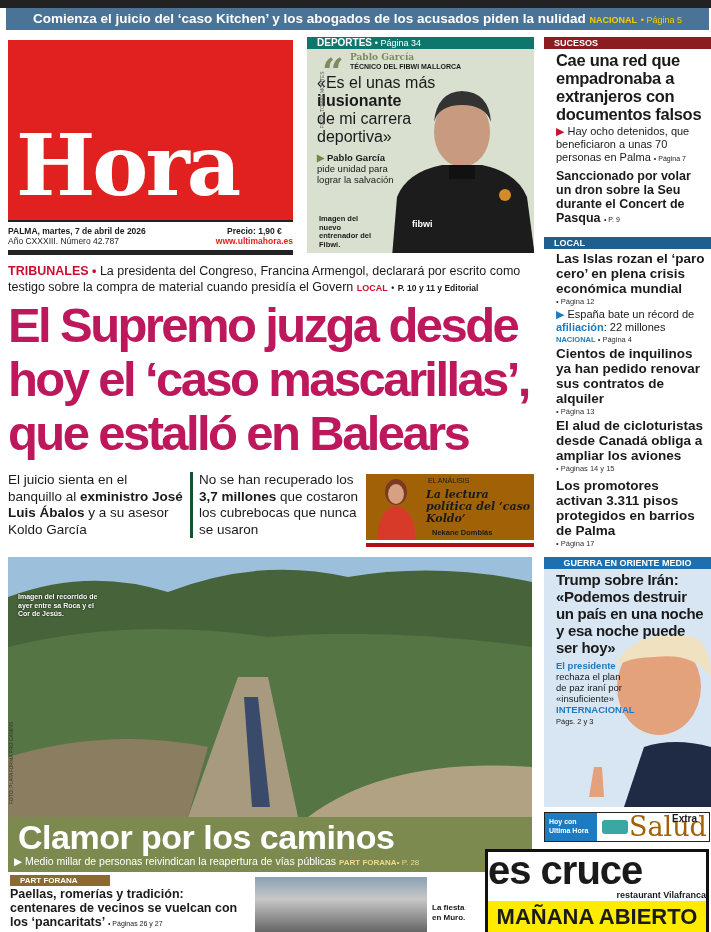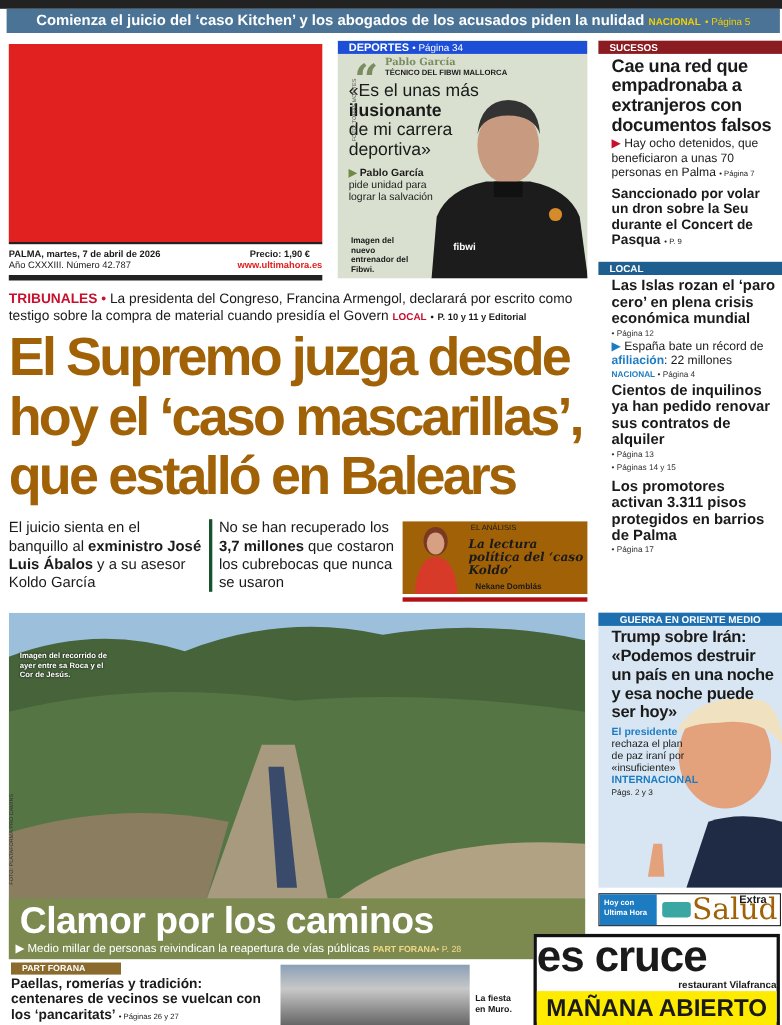--- a/index.html
+++ b/index.html
@@ -13,21 +13,21 @@
 #mast{left:8px;top:40px;width:285px;height:180px;background:#e0211f;color:#fff;font-family:"DejaVu Serif",serif;font-weight:bold;line-height:.9}
 #mast .l1{position:absolute;left:8px;top:4px;font-size:84px;letter-spacing:-3px}
 #mast .l2{position:absolute;left:8px;top:88px;font-size:84px;letter-spacing:-3px}
 #dateline{left:8px;top:220px;width:285px;height:30px;border-top:2px solid #222;font-size:8.5px;padding-top:4px}
 #dateline .r{position:absolute;right:0;top:4px;text-align:center}
 #dateline .red{color:#e0211f;font-weight:bold}
 #dateline .b{font-weight:bold}
 #dateblack{left:8px;top:250px;width:285px;height:5px;background:#222}
 
 #sports{left:307px;top:37px;width:227px;height:216px;background:#d9e0cf;overflow:hidden}
-#sports .hdr{height:12px;background:#1d4ed8;color:#fff;font-size:10px;font-weight:bold;padding-left:10px;line-height:12px}
+#sports .hdr{height:12px;background:#0f766e;color:#fff;font-size:10px;font-weight:bold;padding-left:10px;line-height:12px}
 #sports .hdr span{font-weight:normal;font-size:9px}
 #quote-mark{left:15px;top:16px;font-size:38px;color:#7b8c60;font-family:"DejaVu Serif",serif;font-weight:bold;line-height:1}
 #sports .name{position:absolute;left:43px;top:15px;font-family:"DejaVu Serif",serif;font-size:9px;font-weight:bold;color:#7b8c60}
 #sports .role{position:absolute;left:43px;top:26px;font-size:7px;font-weight:bold}
 #sports .quote{position:absolute;left:10px;top:37px;font-size:16px;line-height:18px;width:130px}
 #sports .quote b{font-size:16px}
 #sports .sub{position:absolute;left:10px;top:115px;font-size:9.5px;line-height:11px;font-weight:bold;width:80px}
 #sports .sub .tri{color:#6f8a45}
 #sports .cap{position:absolute;left:12px;top:178px;font-size:7.5px;line-height:8.5px;font-weight:bold;width:60px}
 #coach{position:absolute;left:80px;top:40px;width:150px;height:180px}
@@ -40,21 +40,21 @@
 .rsub{font-size:11px;line-height:13px;padding:2px 4px 0 12px}
 .rpag{font-size:7.5px;padding:1px 0 2px 12px;color:#333}
 .tri-red{color:#c8102e}
 .tri-blue{color:#1d7bc2}
 .blue{color:#1d7bc2;font-weight:bold}
 
 #trib{left:8px;top:263px;width:530px;font-size:12.5px;line-height:16px}
 #trib .kw{color:#c8102e;font-weight:bold}
 #trib .loc{color:#c8102e;font-weight:bold;font-size:9px}
 #trib .pg{font-weight:bold;font-size:8.5px}
-#headline{left:8px;top:298px;width:530px;font-family:"Liberation Sans",sans-serif;font-weight:bold;font-size:49px;line-height:54px;letter-spacing:-2.6px;color:#a16207}
+#headline{left:8px;top:298px;width:530px;font-family:"Liberation Sans",sans-serif;font-weight:bold;font-size:49px;line-height:54px;letter-spacing:-2.6px;color:#be185d}
 #sub1{left:8px;top:472px;width:175px;font-size:13.5px;line-height:16.5px}
 #sub2{left:190px;top:472px;width:175px;font-size:13.5px;line-height:16.5px;border-left:3px solid #14532d;padding-left:6px}
 #analisis{left:366px;top:474px;width:168px;height:66px;background:#a16207}
 #analisis .k{position:absolute;left:62px;top:3px;font-size:7px}
 #analisis .t{position:absolute;left:60px;top:15px;font-family:"DejaVu Serif",serif;font-style:italic;font-weight:bold;font-size:11px;line-height:12px}
 #analisis .a{position:absolute;left:66px;top:54px;font-size:7.5px;font-weight:bold}
 #redline{left:366px;top:543px;width:168px;height:4px;background:#b11116}
 
 #photo{left:8px;top:557px;width:524px;height:260px;overflow:hidden}
 #photocap{left:18px;top:593px;font-size:7px;line-height:8.5px;color:#fff;font-weight:bold;text-shadow:0 0 2px #000}
@@ -85,20 +85,21 @@
 <body>
 
 <div id="topbar" class="abs"></div>
 <div id="teaser" class="abs">
   <span>Comienza el juicio del ‘caso Kitchen’ y los abogados de los acusados piden la nulidad</span>
   <span class="sec">NACIONAL</span>
   <span class="sec" style="font-weight:normal">• Página 5</span>
 </div>
 
 <div id="mast" class="abs">
+  <div class="l2">Hora</div>
 </div>
 <div id="dateline" class="abs">
   <div class="b">PALMA, martes, 7 de abril de 2026</div>
   <div>Año CXXXIII. Número 42.787</div>
   <div class="r">
     <div class="b">Precio: 1,90 €</div>
     <div class="red">www.ultimahora.es</div>
   </div>
 </div>
 <div id="dateblack" class="abs"></div>
@@ -128,20 +129,21 @@
   <div class="rsub"><span class="tri-red">▶</span> <span>Hay ocho detenidos, que beneficiaron a unas 70 personas en Palma</span> <span style="font-size:7px">• Página 7</span></div>
   <div class="rh2" style="padding-top:4px"><span>Sanccionado por volar un dron sobre la Seu durante el Concert de Pasqua</span> <span style="font-size:7px;font-weight:normal">• P. 9</span></div>
   <div style="height:10px"></div>
   <div class="rhdr" style="background:#1f5f8f">LOCAL</div>
   <div class="rh2" style="font-size:13.5px;line-height:15px;padding-top:2px">Las Islas rozan el ‘paro cero’ en plena crisis económica mundial</div>
   <div class="rpag">• Página 12</div>
   <div class="rsub" style="padding-top:0"><span class="tri-blue">▶</span> <span>España bate un récord de </span><span class="blue">afiliación</span><span>: 22 millones</span></div>
   <div class="rpag"><span class="blue">NACIONAL</span> <span>• Página 4</span></div>
   <div class="rh2" style="font-size:13.5px;line-height:15px">Cientos de inquilinos ya han pedido renovar sus contratos de alquiler</div>
   <div class="rpag">• Página 13</div>
+  <div class="rh2" style="font-size:13.5px;line-height:15px">El alud de cicloturistas desde Canadá obliga a ampliar los aviones</div>
   <div class="rpag">• Páginas 14 y 15</div>
   <div class="rh2" style="font-size:13.5px;line-height:15px;padding-top:3px">Los promotores activan 3.311 pisos protegidos en barrios de Palma</div>
   <div class="rpag">• Página 17</div>
   <div style="position:absolute;top:520px;left:0;width:167px;height:250px;background:#d7e6f2">
     <div class="rhdr" style="background:#1d6fb0;text-align:center;padding:0">GUERRA EN ORIENTE MEDIO</div>
     <svg style="position:absolute;left:40px;top:70px" width="127" height="180" viewBox="0 0 127 180">
       <path d="M40 180 L60 120 Q90 110 127 120 L127 180Z" fill="#1f2a44"></path>
       <ellipse cx="75" cy="60" rx="42" ry="48" fill="#e3a27c"></ellipse>
       <path d="M30 40 Q50 0 110 10 Q127 20 127 50 Q110 25 70 30Q45 30 30 40Z" fill="#f0e2c0"></path>
       <path d="M5 170 L10 140 L18 140 L20 170Z" fill="#e3a27c"></path>

